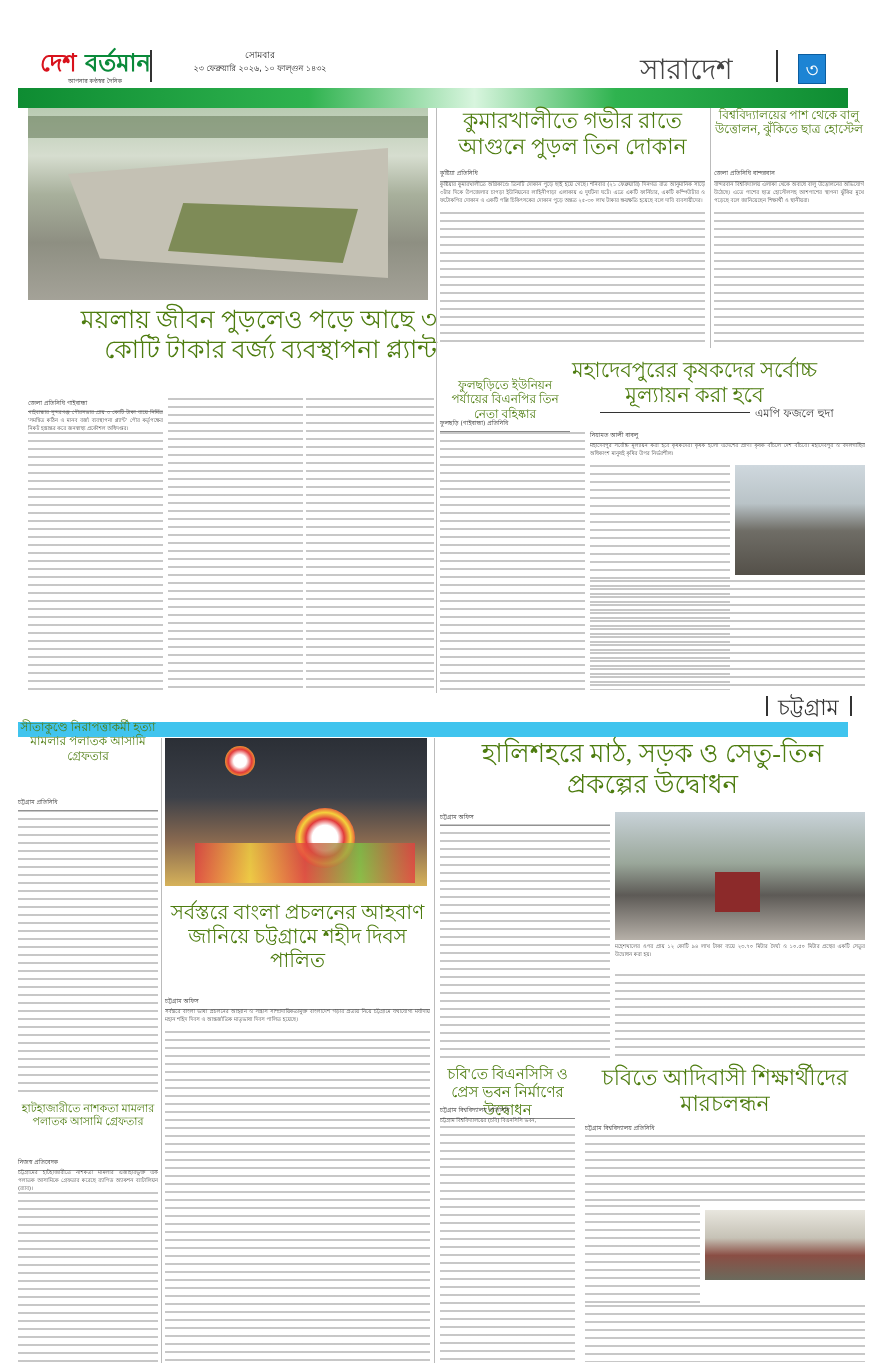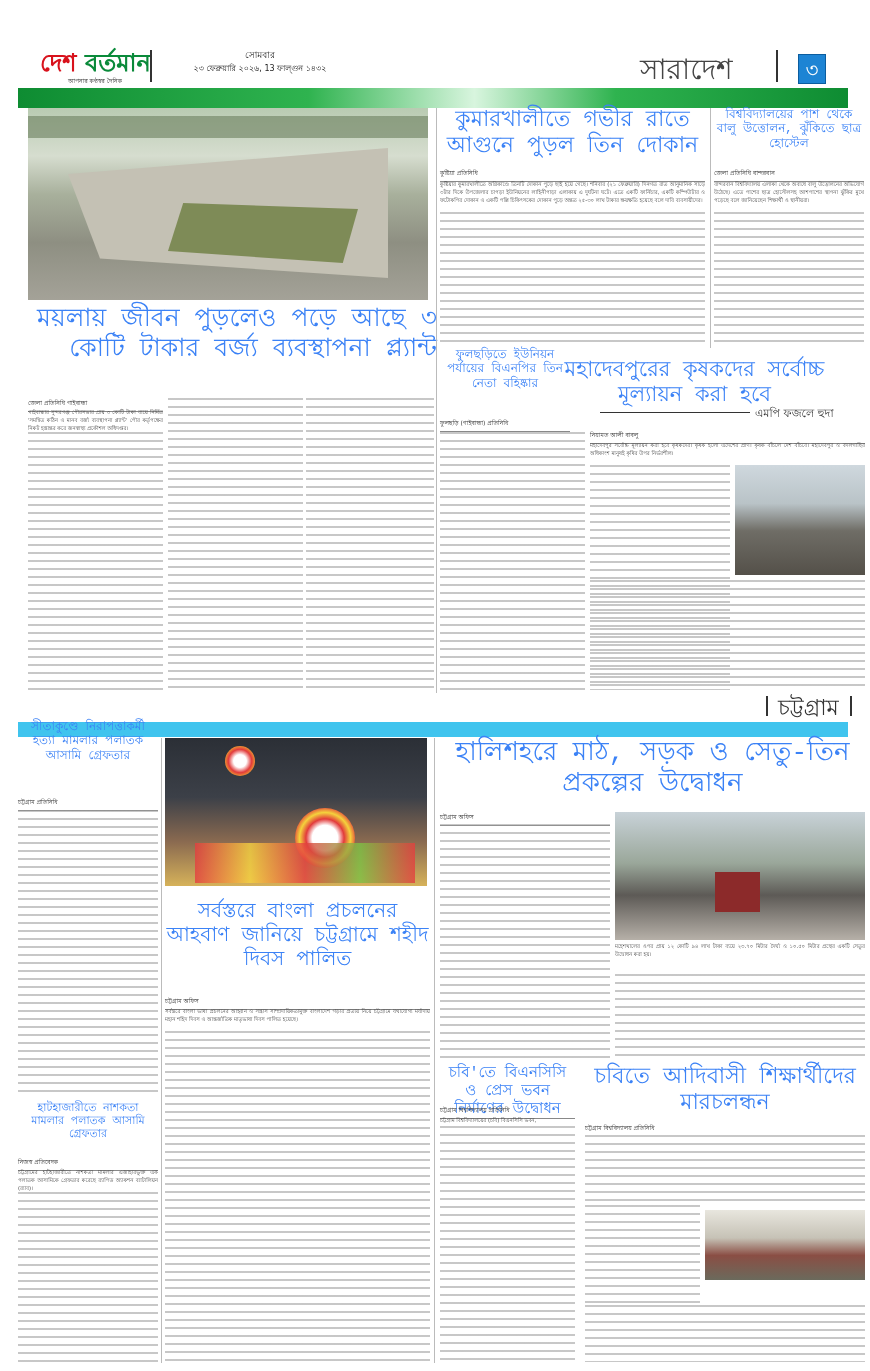--- a/index.html
+++ b/index.html
@@ -10,41 +10,41 @@
   .logo-red { color: #d8121c; }
   .logo-green { color: #0a8a3a; }
   .logo-tag { font-size: 6px; color: #333; margin-left: 28px; }
   .vbar { width: 2px; background: #333; }
   .date-block { left: 150px; top: 48px; width: 220px; text-align: center; font-size: 8px; line-height: 14px; }
   .section-title { left: 640px; top: 48px; font-size: 28px; color: #444; font-family: "DejaVu Serif", serif; }
   .page-num { left: 798px; top: 54px; width: 28px; height: 30px; background: #1d84d4; color: #fff; font-size: 20px; text-align: center; line-height: 30px; border: 1px solid #0b5d9f; }
   .green-band { left: 18px; top: 88px; width: 830px; height: 20px; background: linear-gradient(90deg,#0e8c32 0%, #2fb34f 35%, #d8f5de 55%, #2fb34f 72%, #0e8c32 100%); }
   .blue-band { left: 18px; top: 722px; width: 830px; height: 15px; background: #40c4ee; }
   .photo { background: #8a9a88; overflow: hidden; }
-  .head { font-family: Liberation Mono, monospace; color: #3b82f6; text-align: center; line-height: 1.2; }
+  .head { font-family: Liberation Serif, serif; color: #4d7c0f; text-align: center; line-height: 1.2; }
   .byline { font-size: 6px; color: #333; border-bottom: 1px solid #888; padding-bottom: 2px; }
   .body-text { font-size: 5.3px; line-height: 8px; color: #444; text-align: justify; overflow: hidden; }
   .colrule { background: #bbb; width: 1px; }
   .lines { background-image: repeating-linear-gradient(to bottom, #9a9a9a 0px, #9a9a9a 2px, transparent 2px, transparent 8px); opacity: 0.55; }
   .sub-section { font-size: 22px; color: #333; font-family: "DejaVu Serif", serif; }
 </style>
 </head>
 <body>
 
 <div class="abs masthead-logo">
   <div class="logo-main">
     <span class="logo-red">দেশ</span>
     <span class="logo-green">বর্তমান</span>
   </div>
   <div class="logo-tag">আপনার কণ্ঠস্বর দৈনিক</div>
 </div>
 <div class="abs vbar" style="left:150px;top:50px;height:32px;"></div>
 <div class="abs date-block">
   <div style="font-size:9px;">সোমবার</div>
-  <div>২৩ ফেব্রুয়ারি ২০২৬, 13 ফাল্গুন ১৪৩২</div>
+  <div>২৩ ফেব্রুয়ারি ২০২৬, ১০ ফাল্গুন ১৪৩২</div>
 </div>
 <div class="abs section-title">সারাদেশ</div>
 <div class="abs vbar" style="left:776px;top:50px;height:32px;"></div>
 <div class="abs page-num">৩</div>
 <div class="abs green-band"></div>
 
 <div class="abs photo" style="left:28px;top:108px;width:400px;height:192px;background:linear-gradient(180deg,#b9cbb2 0%,#d6ddcf 25%,#a8b09c 45%,#8e8f82 70%,#a4a298 100%);">
   <div style="position:absolute;left:0;top:8px;width:100%;height:22px;background:#6a7e5e;opacity:0.6;"></div>
   <div style="position:absolute;left:40px;top:40px;width:320px;height:130px;background:#c4c1b4;clip-path:polygon(0 20%,100% 0,100% 100%,10% 85%);"></div>
   <div style="position:absolute;left:140px;top:95px;width:190px;height:60px;background:#7e8b57;clip-path:polygon(8% 0,100% 10%,92% 100%,0 80%);"></div>
@@ -60,21 +60,21 @@
 <div class="abs head" style="left:440px;top:108px;width:265px;font-size:22px;">কুমারখালীতে গভীর রাতে আগুনে পুড়ল তিন দোকান</div>
 <div class="abs byline" style="left:440px;top:168px;width:265px;">কুষ্টিয়া প্রতিনিধি</div>
 <div class="abs body-text" style="left:440px;top:180px;width:265px;height:32px;">কুষ্টিয়ার কুমারখালীতে অগ্নিকাণ্ডে তিনটি দোকান পুড়ে ছাই হয়ে গেছে। শনিবার (২১ ফেব্রুয়ারি) দিনগত রাত আনুমানিক সাড়ে ৩টার দিকে উপজেলার চাপড়া ইউনিয়নের লাহিনীপাড়া এলাকায় এ দুর্ঘটনা ঘটে। এতে একটি ফার্নিচার, একটি কম্পিউটার ও ফটোকপির দোকান ও একটি পল্লি চিকিৎসকের দোকান পুড়ে অন্তত ২৫-৩০ লাখ টাকার ক্ষয়ক্ষতি হয়েছে বলে দাবি ব্যবসায়ীদের।</div>
 <div class="abs lines" style="left:440px;top:212px;width:265px;height:135px;"></div>
 
 <div class="abs head" style="left:714px;top:108px;width:150px;font-size:12px;">বিশ্ববিদ্যালয়ের পাশ থেকে বালু উত্তোলন, ঝুঁকিতে ছাত্র হোস্টেল</div>
 <div class="abs byline" style="left:714px;top:168px;width:150px;">জেলা প্রতিনিধি বান্দরবান</div>
 <div class="abs body-text" style="left:714px;top:180px;width:150px;height:32px;">বান্দরবান বিশ্ববিদ্যালয় এলাকা থেকে অবাধে বালু উত্তোলনের অভিযোগ উঠেছে। এতে পাশের ছাত্র হোস্টেলসহ আশপাশের স্থাপনা ঝুঁকির মুখে পড়েছে বলে জানিয়েছেন শিক্ষার্থী ও স্থানীয়রা।</div>
 <div class="abs lines" style="left:714px;top:212px;width:150px;height:135px;"></div>
 
-<div class="abs head" style="left:440px;top:348px;width:130px;font-size:12px;">ফুলছড়িতে ইউনিয়ন পর্যায়ের বিএনপির তিন নেতা বহিষ্কার</div>
+<div class="abs head" style="left:440px;top:378px;width:130px;font-size:12px;">ফুলছড়িতে ইউনিয়ন পর্যায়ের বিএনপির তিন নেতা বহিষ্কার</div>
 <div class="abs byline" style="left:440px;top:418px;width:130px;">ফুলছড়ি (গাইবান্ধা) প্রতিনিধি</div>
 <div class="abs lines" style="left:440px;top:432px;width:145px;height:258px;"></div>
 
 <div class="abs head" style="left:557px;top:358px;width:275px;font-size:21px;">মহাদেবপুরের কৃষকদের সর্বোচ্চ মূল্যায়ন করা হবে</div>
 <div class="abs" style="left:600px;top:412px;width:150px;height:1px;background:#333;"></div>
 <div class="abs" style="left:755px;top:405px;font-size:11px;color:#333;text-align:right;">এমপি ফজলে হুদা</div>
 <div class="abs byline" style="left:590px;top:430px;width:275px;">নিয়ামত আলী বাবলু</div>
 <div class="abs body-text" style="left:590px;top:441px;width:275px;height:24px;">মহাদেবপুর সর্বোচ্চ মূল্যায়ন করা হবে কৃষকদের। কৃষক হলো এদেশের প্রাণ। কৃষক বাঁচলে দেশ বাঁচবে। মহাদেবপুর ও বদলগাছির অধিকাংশ মানুষই কৃষির উপর নির্ভরশীল।</div>
 <div class="abs lines" style="left:590px;top:465px;width:140px;height:225px;"></div>
 <div class="abs photo" style="left:735px;top:465px;width:130px;height:110px;background:linear-gradient(180deg,#cfd8de 0%,#b9c3c7 35%,#6f6d66 60%,#545049 100%);"></div>

